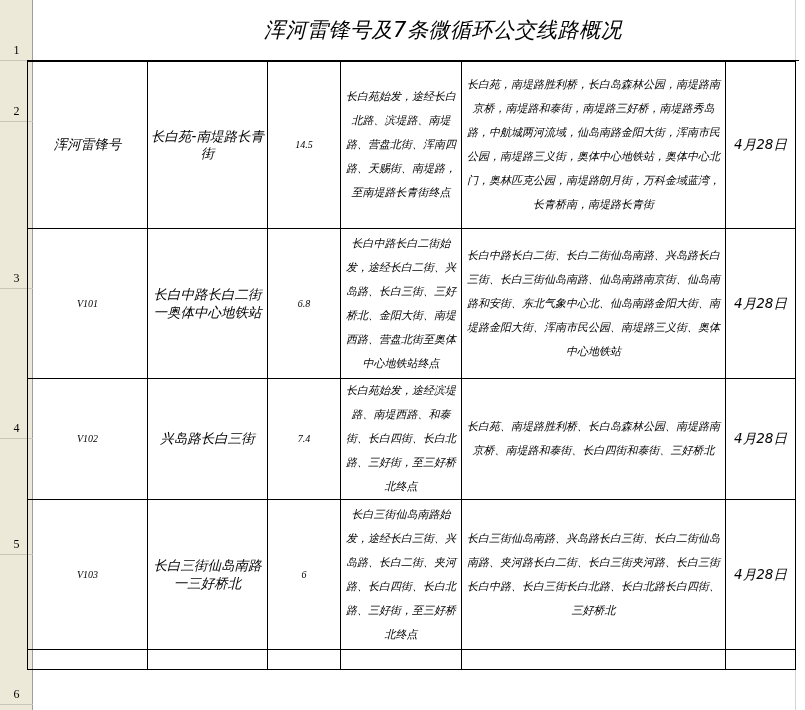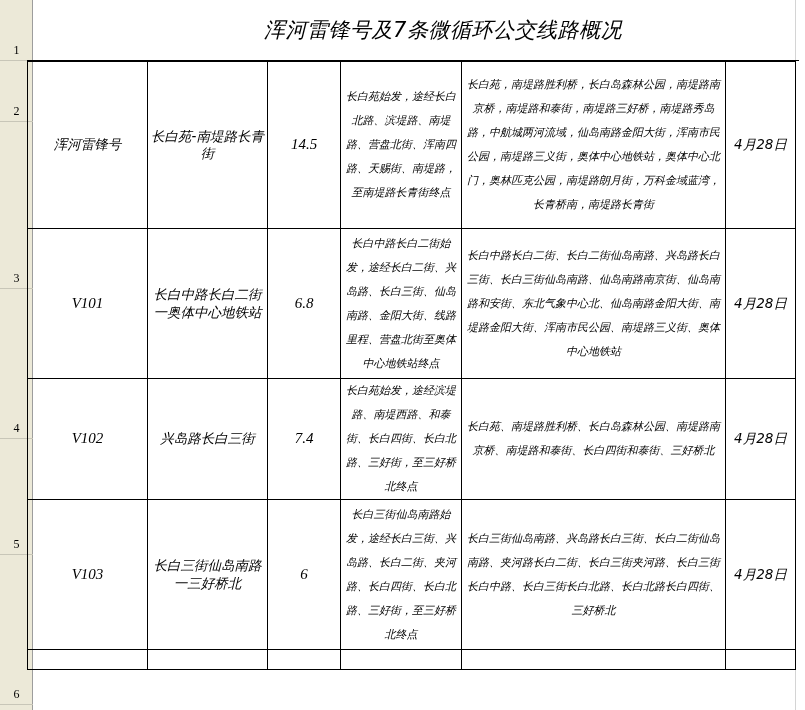--- a/index.html
+++ b/index.html
@@ -12,21 +12,21 @@
 
   .sheet { position: absolute; left: 27px; top: 0; width: 772px; height: 608px; font-style: italic; }
   .title-cell { position: absolute; left: 0; top: 0; width: 772px; height: 61px; display: flex; align-items: center; justify-content: center;
                 font-size: 21px; border-bottom: 1px solid #000; }
   .title-cell span { padding-left: 60px; letter-spacing: 0.5px; }
 
   table.grid { position: absolute; left: 0; top: 61px; border-collapse: collapse; table-layout: fixed; }
   table.grid td { border: 1px solid #000; text-align: center; vertical-align: middle; font-size: 13.5px; line-height: 17.5px; padding: 0 2px; overflow: hidden; }
   table.grid td.hdr { font-size: 14px; line-height: 19px; }
   table.grid td.small { font-size: 11px; line-height: 24px; }
-  table.grid td.num { font-family: "Liberation Serif", serif; font-size: 15px; }
+  table.grid td.num { font-family: "Liberation Serif", serif; font-size: 10px; }
   .lightgrid { position: absolute; left: 768px; top: 0; width: 4px; height: 710px; border-left: 1px solid #d4d4d4; }
 </style>
 </head>
 <body>
 
 <div class="rowhdr-col"></div>
 <div class="rowhdr" style="top:0;height:61px;">1</div>
 <div class="rowhdr" style="top:61px;height:61px;">2</div>
 <div class="rowhdr" style="top:122px;height:167px;">3</div>
 <div class="rowhdr" style="top:289px;height:150px;">4</div>
@@ -54,21 +54,21 @@
       <td>长白苑-南堤路长青街</td>
       <td class="num">14.5</td>
       <td class="small">长白苑始发，途经长白北路、滨堤路、南堤路、营盘北街、浑南四路、天赐街、南堤路，至南堤路长青街终点</td>
       <td class="small">长白苑，南堤路胜利桥，长白岛森林公园，南堤路南京桥，南堤路和泰街，南堤路三好桥，南堤路秀岛路，中航城两河流域，仙岛南路金阳大街，浑南市民公园，南堤路三义街，奥体中心地铁站，奥体中心北门，奥林匹克公园，南堤路朗月街，万科金域蓝湾，长青桥南，南堤路长青街</td>
       <td>4月28日</td>
     </tr>
     <tr style="height:150px">
       <td class="num">V101</td>
       <td>长白中路长白二街一奥体中心地铁站</td>
       <td class="num">6.8</td>
-      <td class="small">长白中路长白二街始发，途经长白二街、兴岛路、长白三街、仙岛南路、金阳大街、线路里程、营盘北街至奥体中心地铁站终点</td>
+      <td class="small">长白中路长白二街始发，途经长白二街、兴岛路、长白三街、三好桥北、金阳大街、南堤西路、营盘北街至奥体中心地铁站终点</td>
       <td class="small">长白中路长白二街、长白二街仙岛南路、兴岛路长白三街、长白三街仙岛南路、仙岛南路南京街、仙岛南路和安街、东北气象中心北、仙岛南路金阳大街、南堤路金阳大街、浑南市民公园、南堤路三义街、奥体中心地铁站</td>
       <td>4月28日</td>
     </tr>
     <tr style="height:116px">
       <td class="num">V102</td>
       <td>兴岛路长白三街</td>
       <td class="num">7.4</td>
       <td class="small">长白苑始发，途经滨堤路、南堤西路、和泰街、长白四街、长白北路、三好街，至三好桥北终点</td>
       <td class="small">长白苑、南堤路胜利桥、长白岛森林公园、南堤路南京桥、南堤路和泰街、长白四街和泰街、三好桥北</td>
       <td>4月28日</td>

